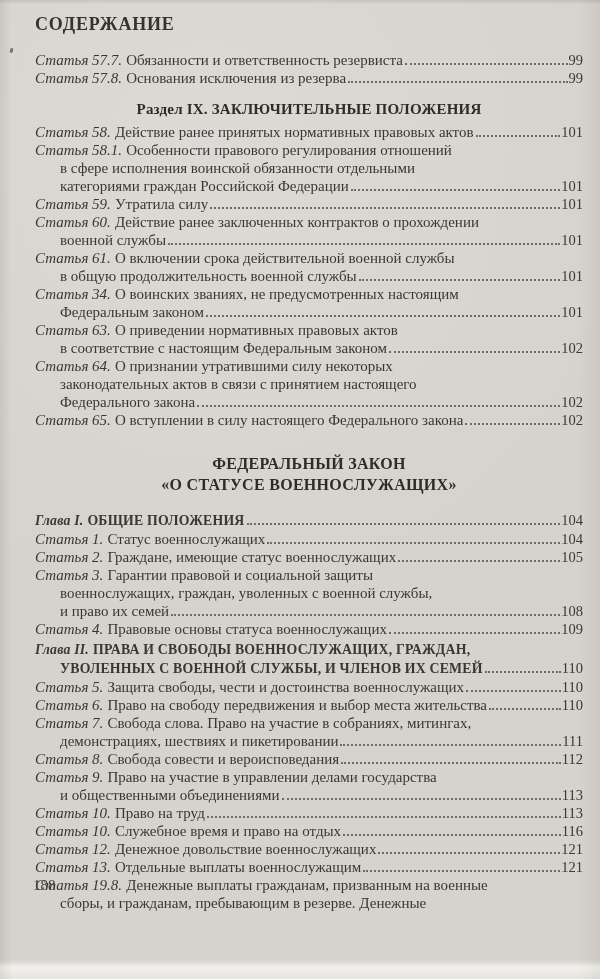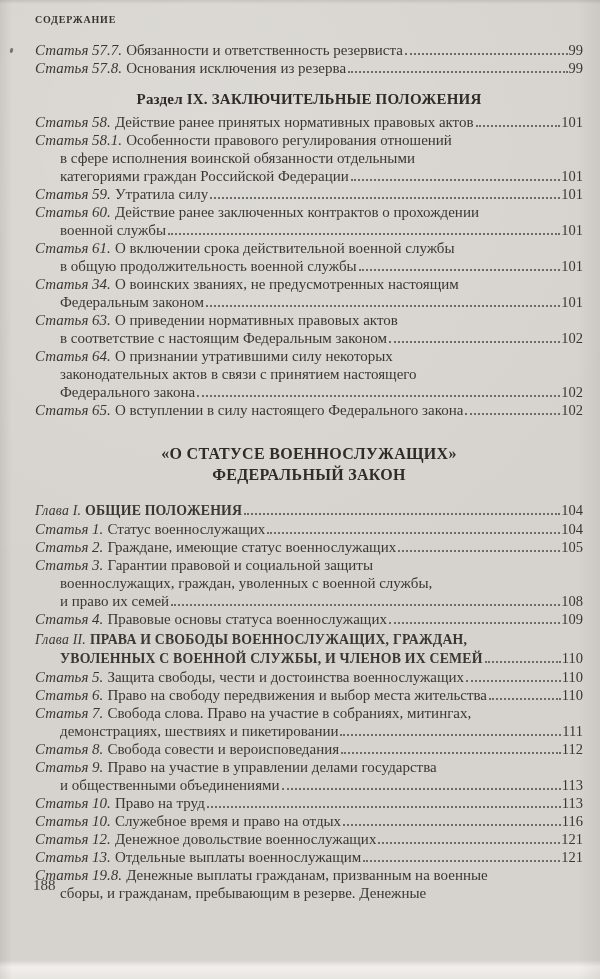--- a/index.html
+++ b/index.html
@@ -8,29 +8,29 @@
     font-family:"Liberation Serif","DejaVu Serif",serif;
     color:#3a3733;
     background:
       radial-gradient(140% 90% at 35% 15%, rgba(255,255,255,.16), rgba(255,255,255,0) 55%),
       linear-gradient(90deg, rgba(60,55,50,.10), rgba(60,55,50,0) 12px, rgba(60,55,50,0) 578px, rgba(60,55,50,.07)),
       linear-gradient(180deg, rgba(60,55,50,.14) 0, rgba(60,55,50,0) 4px, rgba(60,55,50,0) 960px, rgba(246,245,241,.85) 967px, #e7e5e0 100%),
       #d6d3ce;
   }
   .page{position:absolute;inset:0;padding:10px 17px 0 35px;box-sizing:border-box;}
   .running-head{
-    font-weight:bold;font-size:10px;letter-spacing:.8px;color:#36332f;margin-top:4px;
+    font-weight:bold;font-size:18px;letter-spacing:.8px;color:#36332f;margin-top:4px;
   }
   .toc{margin-top:16px;font-size:15px;line-height:18px;}
   .entry .line{display:flex;align-items:baseline;}
   .line .txt{white-space:nowrap;overflow:hidden;}
   .line.cont{padding-left:25px;}
   .lbl{font-style:italic;margin-right:4px;}
   .entry.chapter{margin-top:3px;}
-  .entry.chapter .lbl{font-weight:normal;}
+  .entry.chapter .lbl{font-weight:bold;}
   .entry.chapter .txt{font-weight:bold;font-size:13.8px;letter-spacing:.2px;}
   .dots{flex:1 1 auto;min-width:6px;border-bottom:2px dotted #6e6a64;margin:0 1px 3px 2px;}
   .pg{font-size:14.5px;flex:0 0 auto;}
   .sec-head{text-align:center;font-weight:bold;font-size:15px;margin:13px 0 5px;color:#2e2b28;letter-spacing:.2px;}
   .main-head{text-align:center;font-weight:bold;font-size:16px;line-height:21px;margin:24px 0 16px;color:#2e2b28;letter-spacing:.3px;}
   .footer-num{position:absolute;left:33px;top:877px;font-size:15px;color:#413e3a;}
   .speck{position:absolute;left:10px;top:48px;width:3px;height:5px;background:#595550;border-radius:2px;transform:rotate(14deg);opacity:.75;}
 </style>
 </head>
 <body>
@@ -134,22 +134,22 @@
         </div>
       </div>
       <div class="entry">
         <div class="line first">
           <span class="txt"><span class="lbl">Статья 65.</span>О вступлении в силу настоящего Федерального закона</span>
           <span class="dots"></span>
           <span class="pg">102</span>
         </div>
       </div>
       <div class="main-head">
+        <div>ФЕДЕРАЛЬНЫЙ ЗАКОН</div>
         <div>«О СТАТУСЕ ВОЕННОСЛУЖАЩИХ»</div>
-        <div>ФЕДЕРАЛЬНЫЙ ЗАКОН</div>
       </div>
       <div class="entry chapter">
         <div class="line first">
           <span class="txt"><span class="lbl">Глава I.</span>ОБЩИЕ ПОЛОЖЕНИЯ</span>
           <span class="dots"></span>
           <span class="pg">104</span>
         </div>
       </div>
       <div class="entry">
         <div class="line first">

